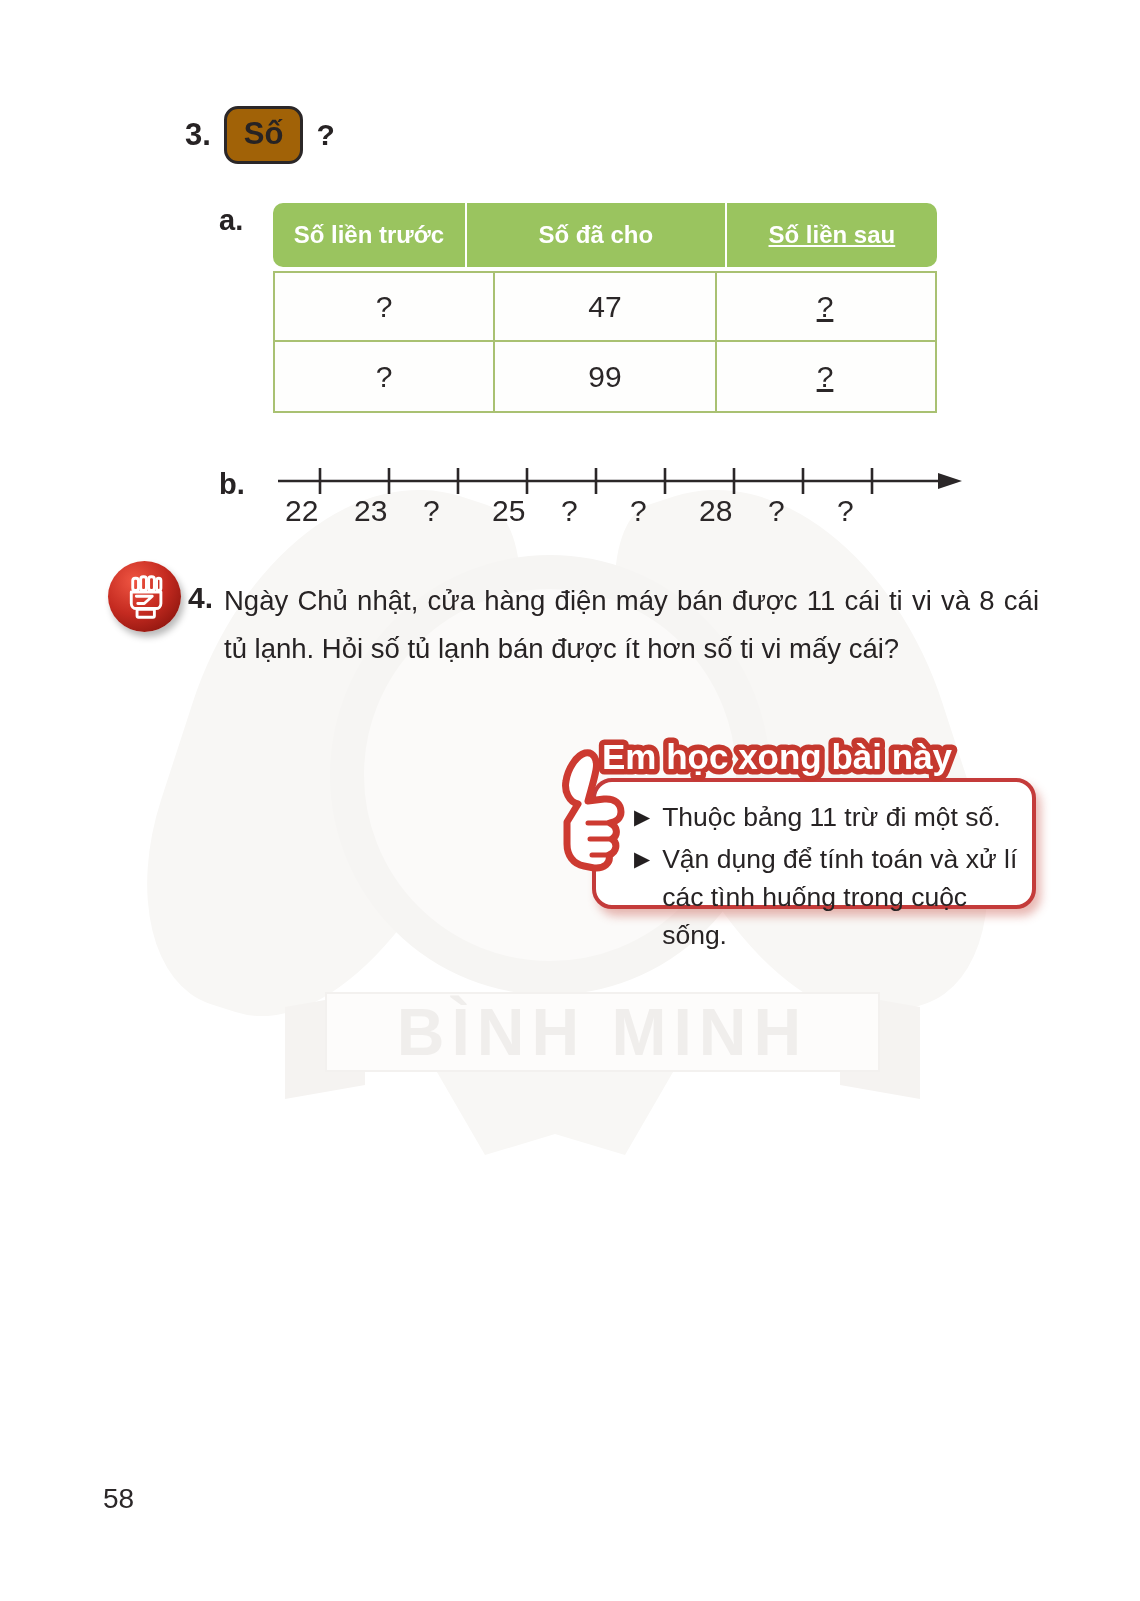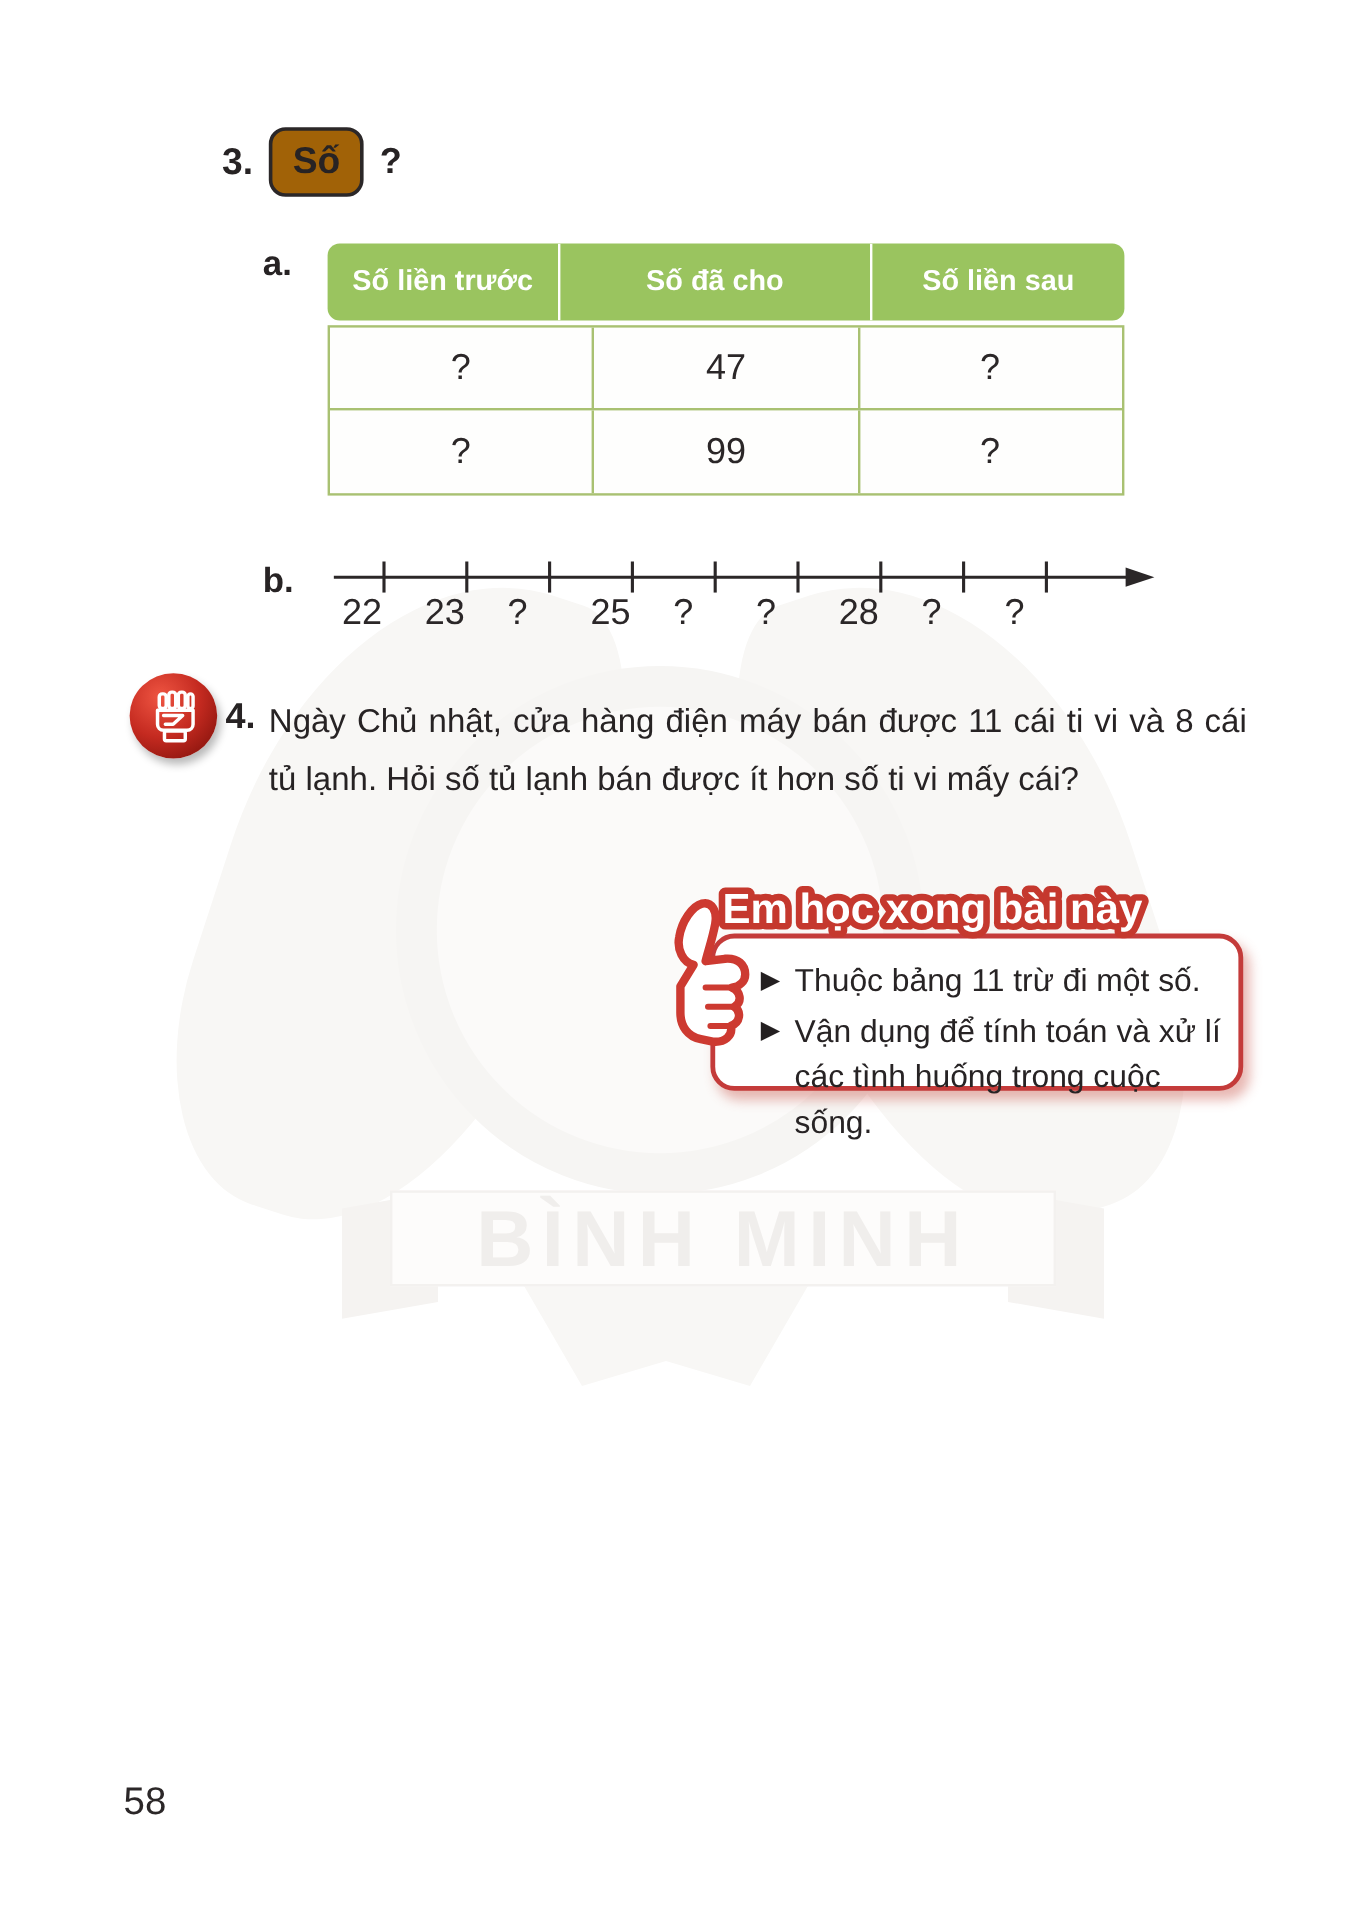--- a/index.html
+++ b/index.html
@@ -82,21 +82,21 @@
     color: #ffffff; font-size: 24px; font-weight: bold;
   }
   .tbl-head .th:nth-child(1), .tbl-head .th:nth-child(2) { border-right: 2px solid #ffffff; }
   .tbl-body { margin-top: 4px; border: 2px solid #a9c172; background: #fefefd; }
   .tbl-row { display: flex; height: 69px; }
   .tbl-row:first-child { border-bottom: 2px solid #a9c172; }
   .tbl-row .td {
     display: flex; align-items: center; justify-content: center;
     font-size: 30px; color: #2b2728;
   }
-  .tbl .c1 { width: 199px; } .tbl .c2 { width: 267px; } .tbl .c3 { width: 216px; }
+  .tbl .c1 { width: 199px; } .tbl .c2 { width: 267px; } .tbl .c3 { width: 216px; text-decoration: underline; }
   .tbl-body .c1 { width: 220px; } .tbl-body .c2 { width: 222px; }
   .tbl-row .td:nth-child(1), .tbl-row .td:nth-child(2) { border-right: 2px solid #a9c172; }
 
   
   .label-b { left: 219px; top: 468px; font-size: 29px; font-weight: bold; }
   .numberline { left: 278px; top: 450px; width: 700px; height: 100px; }
   .nl-labels {
     position: absolute; left: 7px; top: 44px;
     display: flex;
   }
@@ -133,21 +133,21 @@
   .callout-title-svg { left: 596px; top: 724px; width: 360px; height: 64px; overflow: visible; }
   .callout-title-svg text {
     font-family: "Liberation Sans", sans-serif;
     font-size: 35px; font-weight: bold;
     fill: #ffffff; stroke: #c5382e; stroke-width: 11px;
     paint-order: stroke; stroke-linejoin: round;
   }
   .thumb-svg { left: 546px; top: 742px; width: 86px; height: 134px; }
 
   
-  .page-number { left: 103px; top: 1483px; font-size: 32px; color: #2b2728; }
+  .page-number { left: 103px; top: 1483px; font-size: 28px; color: #2b2728; }
 </style>
 </head>
 <body>
 
 <div id="page">
 
   <div class="wm wm-wing-left"></div>
   <div class="wm wm-wing-right"></div>
   <div class="wm wm-circle"></div>
   <div class="wm wm-tail"></div>

